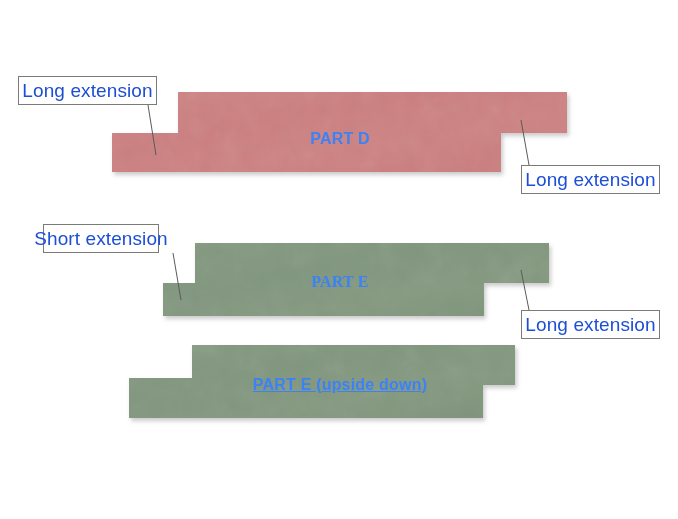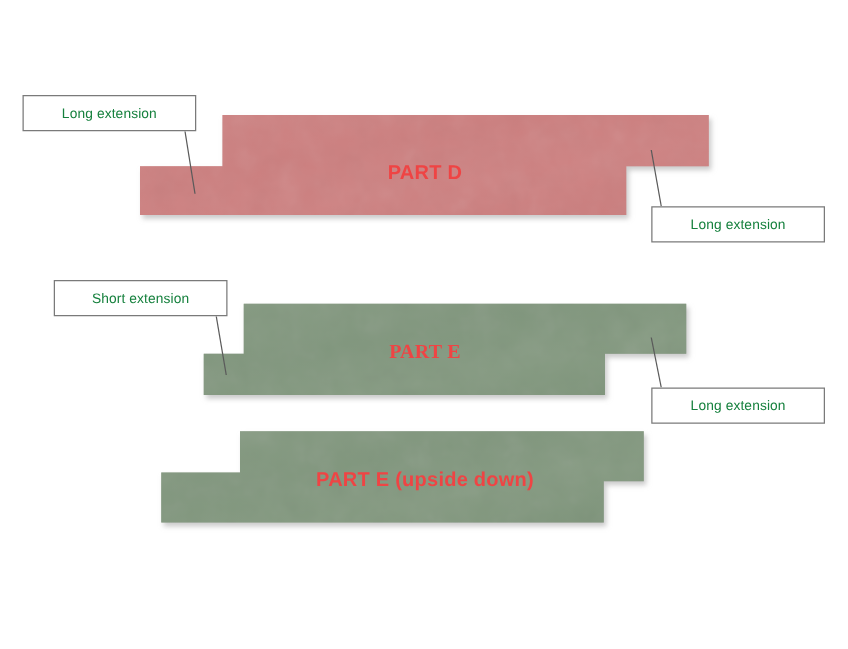--- a/index.html
+++ b/index.html
@@ -14,31 +14,31 @@
   #svg-layer{position:absolute;left:0;top:0;width:678px;height:519px;}
 
   .callout{
     position:absolute;
     box-sizing:border-box;
     background:#ffffff;
     border:1px solid #7a7a7a;
     display:flex;
     align-items:center;
     justify-content:center;
-    font-size:11px;
-    color:#15803d;
+    font-size:19px;
+    color:#1d4ed8;
     letter-spacing:.1px;
     white-space:nowrap;
   }
 
   .shape-label{
     position:absolute;
     font-weight:bold;
     font-size:16px;
-    color:#ef4444;
+    color:#3b82f6;
     letter-spacing:.2px;
     white-space:nowrap;
     transform:translate(-50%,-50%);
     pointer-events:none;
   }
 </style>
 </head>
 <body>
 
 <div id="stage">
@@ -98,20 +98,20 @@
     </g>
 
     <line stroke="#5a5a5a" stroke-width="1" x1="148" y1="105" x2="156" y2="155"></line>
     <line stroke="#5a5a5a" stroke-width="1" x1="529" y1="165" x2="521" y2="120"></line>
     <line stroke="#5a5a5a" stroke-width="1" x1="173" y1="253" x2="181" y2="300"></line>
     <line stroke="#5a5a5a" stroke-width="1" x1="529" y1="310" x2="521" y2="270"></line>
   </svg>
 
   <div class="shape-label" style="left: 340px; top: 139px;">PART D</div>
   <div class="shape-label" style="left: 340px; top: 282px; font-family: Liberation Serif, serif;">PART E</div>
-  <div class="shape-label" style="left: 340px; top: 385px;">PART E (upside down)</div>
+  <div class="shape-label" style="left: 340px; top: 385px; text-decoration: underline;">PART E (upside down)</div>
 
   <div class="callout" style="left: 18px; top: 76px; width: 139px; height: 29px;">Long extension</div>
   <div class="callout" style="left: 521px; top: 165px; width: 139px; height: 29px;">Long extension</div>
-  <div class="callout" style="left: 43px; top: 224px; width: 139px; height: 29px;">Short extension</div>
+  <div class="callout" style="left: 43px; top: 224px; width: 116px; height: 29px;">Short extension</div>
   <div class="callout" style="left: 521px; top: 310px; width: 139px; height: 29px;">Long extension</div>
 
 </div>
 
 </body></html>

